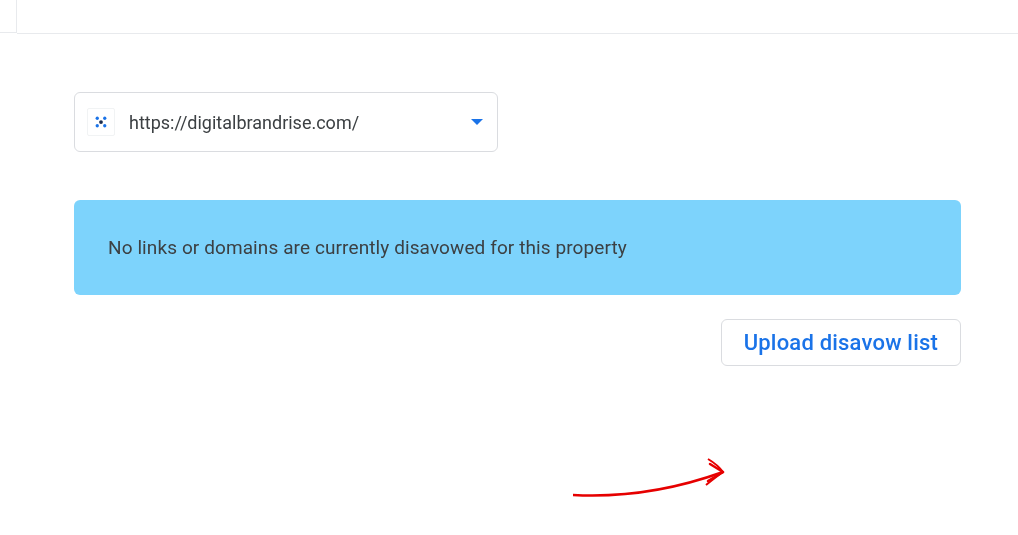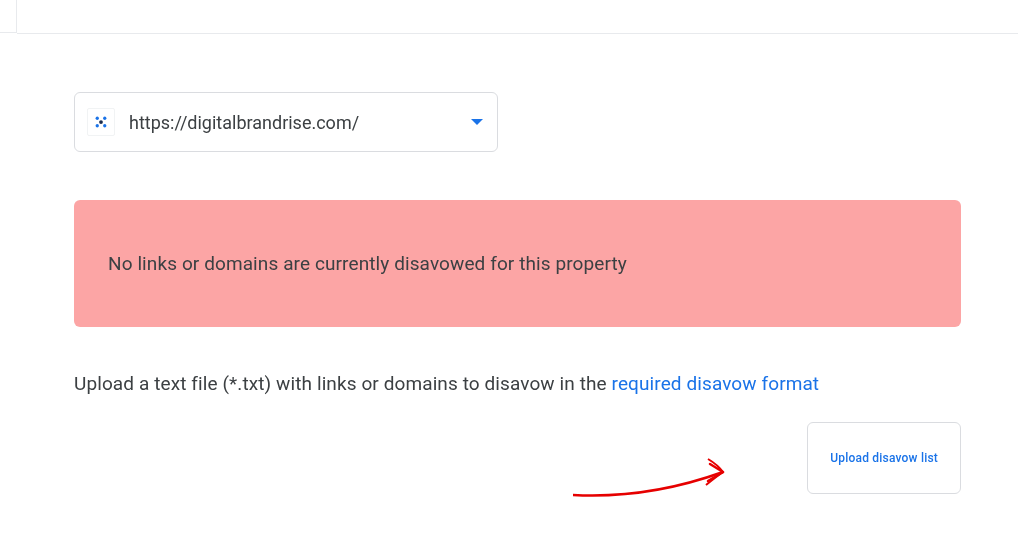--- a/index.html
+++ b/index.html
@@ -74,23 +74,23 @@
     .dropdown-caret {
       width: 0;
       height: 0;
       border-left: 6px solid transparent;
       border-right: 6px solid transparent;
       border-top: 6px solid #1a73e8;
       margin-left: 12px;
     }
     .status-box {
       margin-top: 48px;
-      background: #fca5a5;
+      background: #7dd3fc;
       border-radius: 6px;
-      padding: 52px 34px;
+      padding: 36px 34px;
       width: 100%;
     }
     .status-text {
       font-size: 19px;
       color: #3c4043;
       letter-spacing: 0.1px;
     }
     .upload-desc {
       margin-top: 42px;
       font-size: 19px;
@@ -104,24 +104,24 @@
     }
     .upload-btn-row {
       display: flex;
       justify-content: flex-end;
       margin-top: 24px;
     }
     .upload-btn {
       border: 1px solid #dadce0;
       background: #fff;
       color: #1a73e8;
-      font-size: 12px;
+      font-size: 22px;
       font-family: inherit;
       font-weight: 500;
-      padding: 28px 22px;
+      padding: 10px 22px;
       border-radius: 6px;
       cursor: pointer;
       letter-spacing: 0.2px;
     }
     .annotation-arrow {
       position: absolute;
       left: 568px;
       top: 447px;
       width: 180px;
       height: 60px;
@@ -147,23 +147,20 @@
       </svg>
     </span>
     <span class="property-text">https://digitalbrandrise.com/</span>
     <span class="dropdown-caret"></span>
   </div>
 
   <div class="status-box">
     <span class="status-text">No links or domains are currently disavowed for this property</span>
   </div>
 
-  <p class="upload-desc">
-    <span>Upload a text file (*.txt) with links or domains to disavow in the </span><a href="#">required disavow format</a>
-  </p>
 
   <div class="upload-btn-row">
     <button class="upload-btn">Upload disavow list</button>
   </div>
 </div>
 
 <svg class="annotation-arrow" viewBox="0 0 180 60">
   <path d="M5 48 Q 80 52 155 25" stroke="#e60000" stroke-width="2.5" fill="none"></path>
   <path d="M155 25 L142 17 M155 25 L140 34" stroke="#e60000" stroke-width="2.5" fill="none" stroke-linecap="round"></path>
   <path d="M140 12 Q 150 18 155 25 Q 148 30 138 38" stroke="#e60000" stroke-width="2" fill="none"></path>

